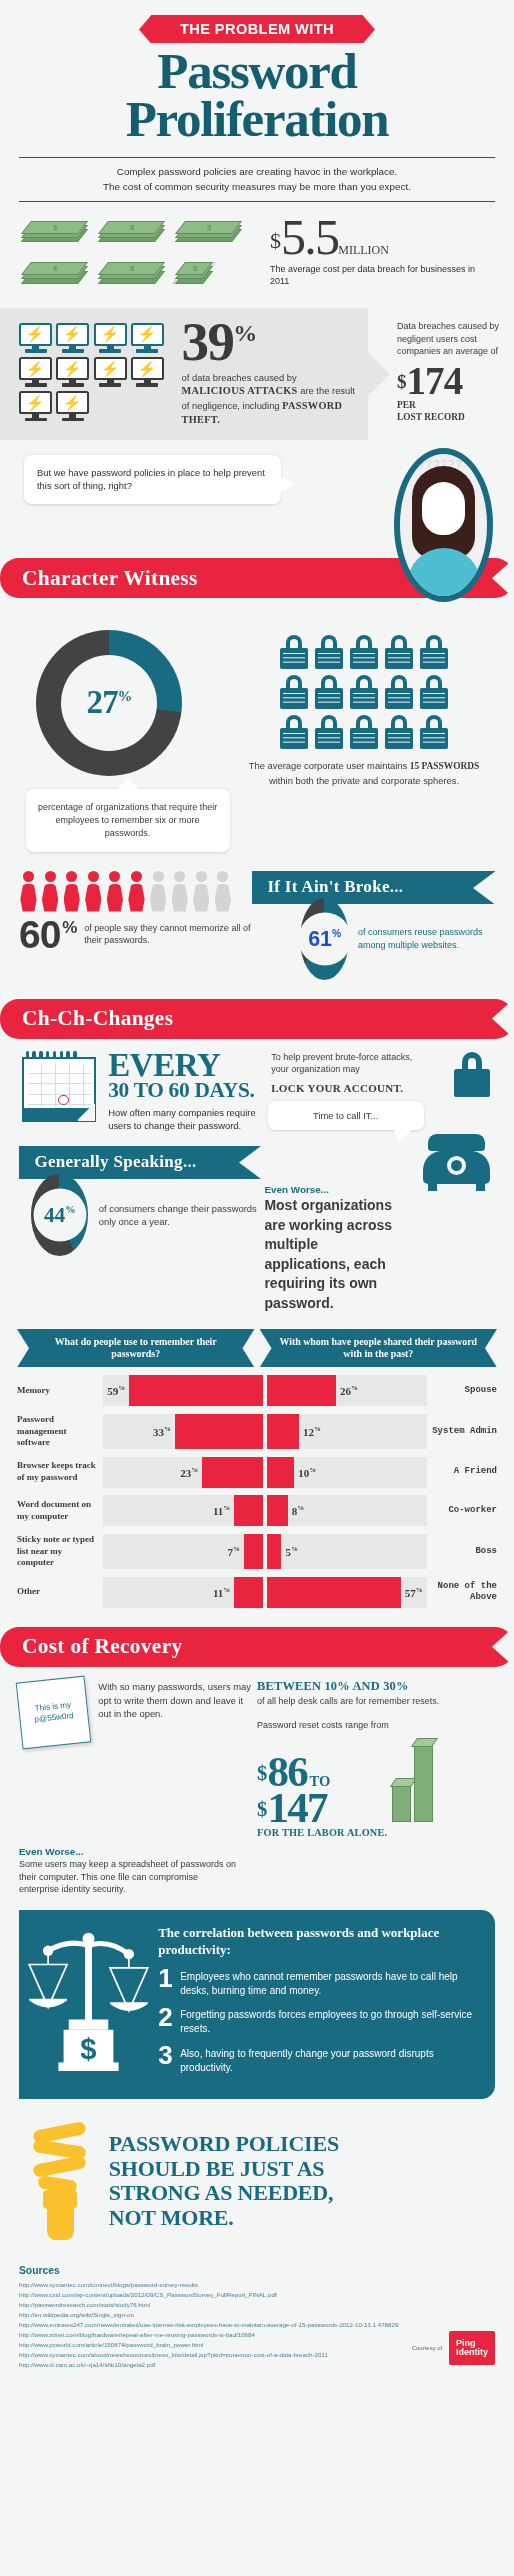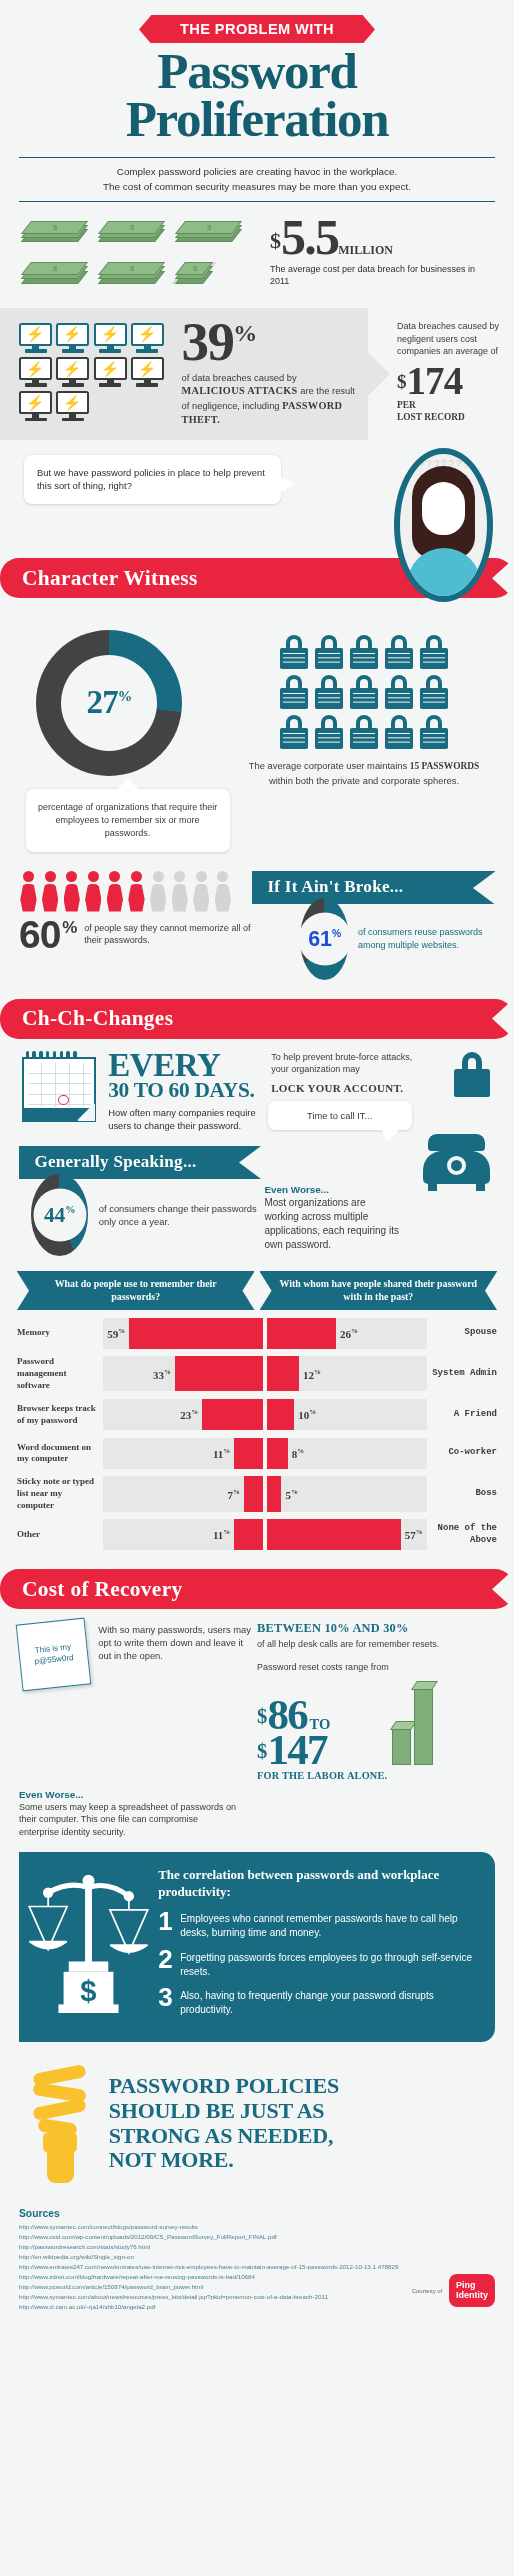--- a/index.html
+++ b/index.html
@@ -60,21 +60,21 @@
     color:#5f8d5b; transform: skewX(38deg);
   }
   .bill.half .b { width: 28px; }
   .bill.half .b.b3::after { left: 12px; }
   .bill.half .ghost {
     position:absolute; left:5.1px; top:6.9px; width:28px; height:22px;
     background:#d5d7d6; transform: skewX(-38deg);
   }
   .money-txt { padding-left: 5.1px; padding-top: 1.7px; }
   .big-dollar {
-    font-family:"Liberation Serif",serif; font-weight:bold; color:#3b3b3b;
+    font-family:"Liberation Serif",serif; font-weight:normal; color:#3b3b3b;
     line-height: .85;
   }
   .big-dollar .sign { font-size: 22px; vertical-align: super; }
   .big-dollar .num { font-size: 50px; letter-spacing:-1.7px; }
   .big-dollar .unit { font-size: 12px; letter-spacing:0px; }
   .money-cap { font-size: 9px; line-height:1.35; margin-top:5.1px; color:#2f2f2f; }
 
   
   .sec39 { position:relative; margin: 12px 0 0 0; display:flex; }
   .g39 {
@@ -284,21 +284,21 @@
     font-family:"Liberation Serif",serif; font-weight:bold; font-size:11px;
     letter-spacing:0.3px; margin-top:6.9px;
   }
   .padlock-big { position:absolute; right: 3.4px; top: 1.7px; width:36px; height:45px; }
   .padlock-big .sh {
     position:absolute; left:7.7px; top:0; width:20.6px; height:20.6px;
     border:6px solid #186b80; border-bottom:none; border-radius: 11px 11px 0 0;
   }
   .padlock-big .bd { position:absolute; left:0; top:17px; width:36px; height:27.4px; background:#186b80; border-radius:2.6px;}
   .bubble2 {
-    position:absolute; left: 5.1px; top: 50px; width: 144px; background:#fff;
+    position:absolute; left: 5.1px; top: 50px; width: 156px; background:#fff;
     border-radius:6.9px; padding: 9.4px 8.6px; font-size: 9.4px; text-align:center;
     box-shadow:0 0.9px 2.6px rgba(0,0,0,.15);
   }
   .bubble2::after{
     content:""; position:absolute; right: 12px; bottom:-12px;
     border-top:13.7px solid #fff; border-left:5.1px solid transparent; border-right:13.7px solid transparent;
   }
 
   
   .gs-sec { display:flex; padding: 13.7px 19px 0 19px; }
@@ -309,21 +309,21 @@
   .donut44 .hole{
     position:absolute; left:50%; top:50%; transform:translate(-50%,-50%);
     width:53px;height:53px;background:#f4f5f5;border-radius:50%;
     display:flex;align-items:center;justify-content:center;
   }
   .donut44 .val{font-family:"Liberation Serif",serif;font-weight:bold;color:#186b80;font-size:21.4px;}
   .donut44 .val sup{font-size:10.3px;}
   .gs-inner .txt{font-size:9.4px;line-height:1.4;margin-left:10.3px;}
   .ew { flex:1; padding-left: 3.4px; position:relative; padding-top: 38px;}
   .ew .h { font-weight:bold; font-size:9.9px; color:#186b80; }
-  .ew .p { font-size:10px; line-height:1.4; margin-top:0.9px; width: 137px; }
+  .ew .p { font-size:14px; line-height:1.4; margin-top:0.9px; width: 137px; font-weight: bold; }
   .phone { position:absolute; right: 5.1px; top: -12px; width: 67px; height: 57px; }
   .phone .handset {
     position:absolute; left:5.1px; top:0; width:57px; height:17px;
     background:#186b80; border-radius: 8.6px 8.6px 3.4px 3.4px;
   }
   .phone .hx { position:absolute; left:17px; top:10.3px; width:33px; height:10.3px; background:#186b80; }
   .phone .base {
     position:absolute; left:0; top:17px; width:67px; height:33px;
     background:#186b80; border-radius: 19px 19px 5.1px 5.1px;
   }
@@ -458,21 +458,21 @@
   }
   .sources .u {
     font-size: 6.2px; color:#4a7f92; line-height: 1.62; word-break: break-all;
   }
   .courtesy {
     position:absolute; right: 19px; bottom: 5.1px; display:flex; align-items:center; gap:6.9px;
   }
   .courtesy .c { font-size: 6px; color:#666; }
   .plogo {
     background:#e8243f; color:#fff; font-weight:bold; font-size: 9px;
-    line-height:1.02; padding: 7.7px 6.9px; border-radius:8px;
+    line-height:1.02; padding: 7.7px 6.9px; border-radius:2px;
   }
 </style>
 </head>
 <body>
 
 <div class="hdr">
   <div class="ribbon-top">THE PROBLEM WITH</div>
   <div class="title">
     <span>Password</span>
     <span class="l2">Proliferation</span>

